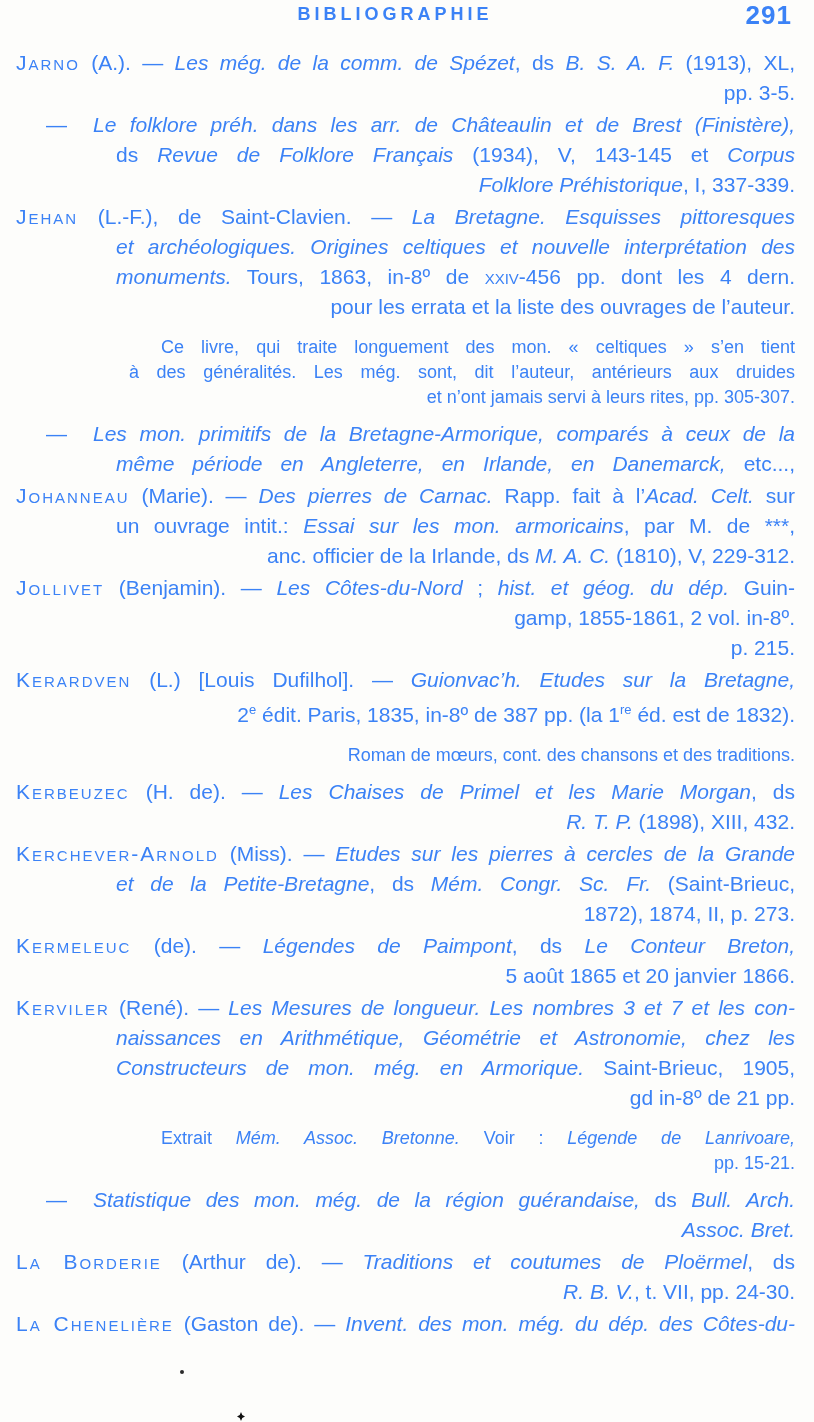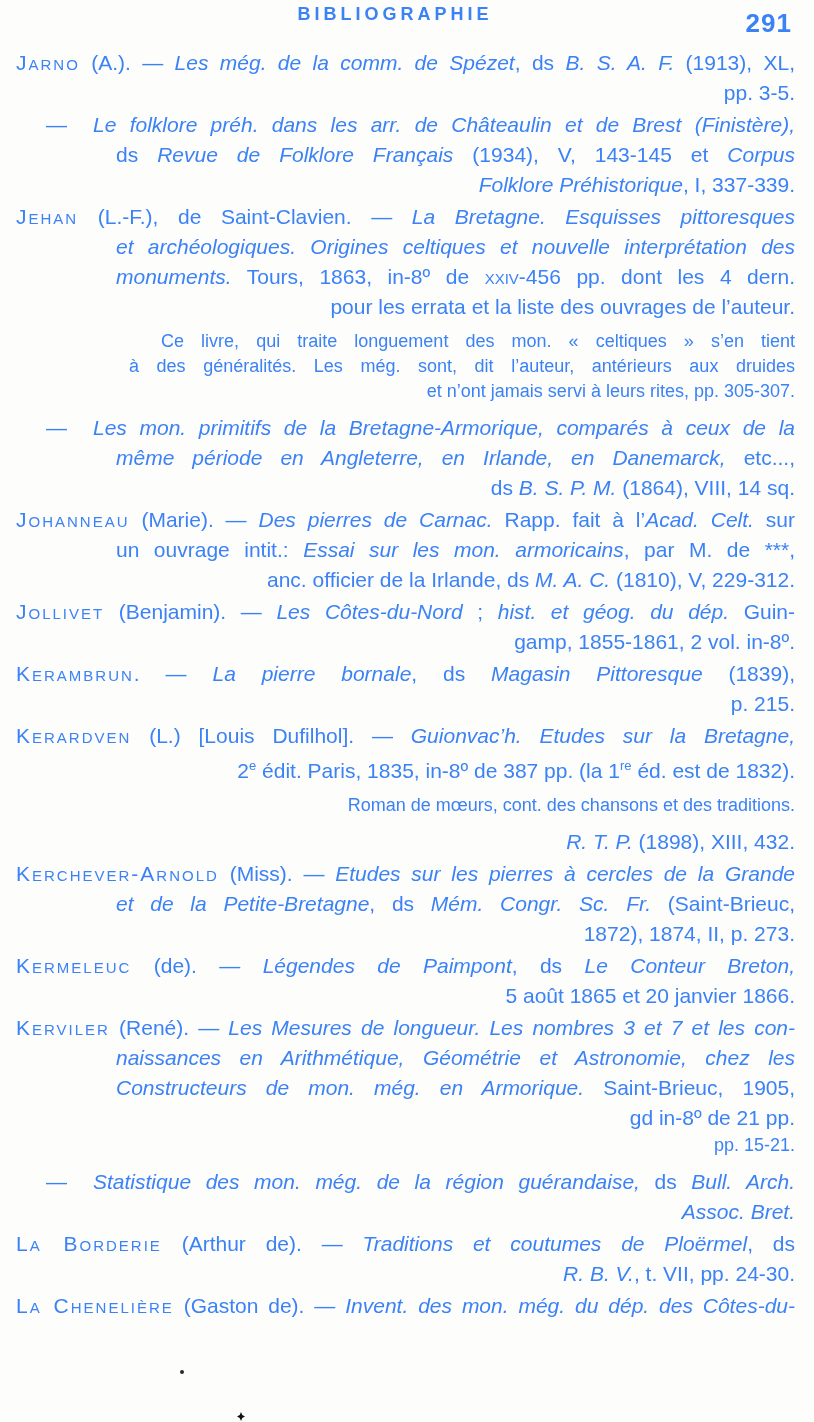--- a/index.html
+++ b/index.html
@@ -11,33 +11,33 @@
     font-family:Liberation Sans, sans-serif;
     color:#3b82f6;
   }
   .header { position:relative; height:32px; padding-top:4px; }
   .htitle {
     position:absolute; left:-24px; right:0; top:4px;
     text-align:center;
     font-size:18px; font-weight:700; letter-spacing:4px;
   }
   .pagenum {
-    position:absolute; right:22px; top:8px;
+    position:absolute; right:22px; top:0;
     font-size:26px; font-weight:700; letter-spacing:1px;
   }
   .content { margin-top:12px; padding:0 19px 0 16px; }
   .line { font-size:21px; line-height:30px;text-align:right; }
   .jl { text-align:justify; text-align-last:justify; text-justify:inter-word; }
   .a { padding-left:0; margin-top:2px; }
   .b { padding-left:100px; }
   .d { padding-left:30px; margin-top:2px; }
   .note { font-size:18px; line-height:25px; }
   .n1 { padding-left:145px; }
   .n  { padding-left:113px; }
-  .mt { margin-top:7px; }
+  .mt { margin-top:13px; }
   .mb { margin-bottom:9px; }
   .s-r { }
   .s-i { font-style:italic; }
   .s-sc { font-variant:small-caps; letter-spacing:2px; }
   .s-scs { font-variant:small-caps; }
   .s-sup { vertical-align:super; font-size:0.62em; }
   .s-dash { display:inline-block; margin-right:26px; }
   .speck1 {
     position:absolute; left:180px; top:1370px;
     width:4px; height:4px; background:#2a2a2a; border-radius:50%;
@@ -64,41 +64,41 @@
       <div class="line b"><span class="s-i">Folklore Préhistorique</span><span class="s-r">, I, 337-339.</span></div>
       <div class="line a jl"><span class="s-sc">Jehan</span><span class="s-r"> (L.-F.), de Saint-Clavien. — </span><span class="s-i">La Bretagne. Esquisses pittoresques</span></div>
       <div class="line b jl"><span class="s-i">et archéologiques. Origines celtiques et nouvelle interprétation des</span></div>
       <div class="line b jl"><span class="s-i">monuments.</span><span class="s-r"> Tours, 1863, in-8º de </span><span class="s-scs">xxiv</span><span class="s-r">-456 pp. dont les 4 dern.</span></div>
       <div class="line b"><span class="s-r">pour les errata et la liste des ouvrages de l’auteur.</span></div>
       <div class="line note n1 mt jl"><span class="s-r">Ce livre, qui traite longuement des mon. « celtiques » s’en tient</span></div>
       <div class="line note n jl"><span class="s-r">à des généralités. Les még. sont, dit l’auteur, antérieurs aux druides</span></div>
       <div class="line note n mb"><span class="s-r">et n’ont jamais servi à leurs rites, pp. 305-307.</span></div>
       <div class="line d jl"><span class="s-dash">—</span><span class="s-i">Les mon. primitifs de la Bretagne-Armorique, comparés à ceux de la</span></div>
       <div class="line b jl"><span class="s-i">même période en Angleterre, en Irlande, en Danemarck,</span><span class="s-r"> etc...,</span></div>
-      <div class="line b"><span class="s-r">ds </span><span class="s-i">B. S. P. M.</span><span class="s-r"> (1864), VIII, 14 sq.</span></div>
       <div class="line a jl"><span class="s-sc">Johanneau</span><span class="s-r"> (Marie). — </span><span class="s-i">Des pierres de Carnac.</span><span class="s-r"> Rapp. fait à l’</span><span class="s-i">Acad. Celt.</span><span class="s-r"> sur</span></div>
       <div class="line b jl"><span class="s-r">un ouvrage intit.: </span><span class="s-i">Essai sur les mon. armoricains</span><span class="s-r">, par M. de ***,</span></div>
       <div class="line b"><span class="s-r">anc. officier de la Irlande, ds </span><span class="s-i">M. A. C.</span><span class="s-r"> (1810), V, 229-312.</span></div>
       <div class="line a jl"><span class="s-sc">Jollivet</span><span class="s-r"> (Benjamin). — </span><span class="s-i">Les Côtes-du-Nord</span><span class="s-r"> ; </span><span class="s-i">hist. et géog. du dép.</span><span class="s-r"> Guin-</span></div>
       <div class="line b"><span class="s-r">gamp, 1855-1861, 2 vol. in-8º.</span></div>
-      <div class="line a jl"><span class="s-sc">Kerambrun</span><span class="s-r">. — </span><span class="s-i">La pierre bornale</span><span class="s-r">, ds </span><span class="s-i">Magasin Pittoresque</span><span class="s-r"> (1839),</span></div>
       <div class="line b"><span class="s-r">p. 215.</span></div>
       <div class="line a jl"><span class="s-sc">Kerardven</span><span class="s-r"> (L.) [Louis Dufilhol]. — </span><span class="s-i">Guionvac’h. Etudes sur la Bretagne,</span></div>
       <div class="line b"><span class="s-r">2</span><span class="s-sup">e</span><span class="s-r"> édit. Paris, 1835, in-8º de 387 pp. (la 1</span><span class="s-sup">re</span><span class="s-r"> éd. est de 1832).</span></div>
       <div class="line note n1 mt mb"><span class="s-r">Roman de mœurs, cont. des chansons et des traditions.</span></div>
+      <div class="line a jl"><span class="s-sc">Kerbeuzec</span><span class="s-r"> (H. de). — </span><span class="s-i">Les Chaises de Primel et les Marie Morgan</span><span class="s-r">, ds</span></div>
       <div class="line b"><span class="s-i">R. T. P.</span><span class="s-r"> (1898), XIII, 432.</span></div>
       <div class="line a jl"><span class="s-sc">Kerchever-Arnold</span><span class="s-r"> (Miss). — </span><span class="s-i">Etudes sur les pierres à cercles de la Grande</span></div>
       <div class="line b jl"><span class="s-i">et de la Petite-Bretagne</span><span class="s-r">, ds </span><span class="s-i">Mém. Congr. Sc. Fr.</span><span class="s-r"> (Saint-Brieuc,</span></div>
       <div class="line b"><span class="s-r">1872), 1874, II, p. 273.</span></div>
       <div class="line a jl"><span class="s-sc">Kermeleuc</span><span class="s-r"> (de). — </span><span class="s-i">Légendes de Paimpont</span><span class="s-r">, ds </span><span class="s-i">Le Conteur Breton,</span></div>
       <div class="line b"><span class="s-r">5 août 1865 et 20 janvier 1866.</span></div>
       <div class="line a jl"><span class="s-sc">Kerviler</span><span class="s-r"> (René). — </span><span class="s-i">Les Mesures de longueur. Les nombres 3 et 7 et les con-</span></div>
       <div class="line b jl"><span class="s-i">naissances en Arithmétique, Géométrie et Astronomie, chez les</span></div>
       <div class="line b jl"><span class="s-i">Constructeurs de mon. még. en Armorique.</span><span class="s-r"> Saint-Brieuc, 1905,</span></div>
       <div class="line b"><span class="s-r">gd in-8º de 21 pp.</span></div>
+      <div class="line note n1 mt jl"><span class="s-r">Extrait </span><span class="s-i">Mém. Assoc. Bretonne.</span><span class="s-r"> Voir : </span><span class="s-i">Légende de Lanrivoare,</span></div>
       <div class="line note n mb"><span class="s-r">pp. 15-21.</span></div>
       <div class="line d jl"><span class="s-dash">—</span><span class="s-i">Statistique des mon. még. de la région guérandaise,</span><span class="s-r"> ds </span><span class="s-i">Bull. Arch.</span></div>
       <div class="line b"><span class="s-i">Assoc. Bret.</span></div>
       <div class="line a jl"><span class="s-sc">La Borderie</span><span class="s-r"> (Arthur de). — </span><span class="s-i">Traditions et coutumes de Ploërmel</span><span class="s-r">, ds</span></div>
       <div class="line b"><span class="s-i">R. B. V.</span><span class="s-r">, t. VII, pp. 24-30.</span></div>
       <div class="line a jl"><span class="s-sc">La Chenelière</span><span class="s-r"> (Gaston de). — </span><span class="s-i">Invent. des mon. még. du dép. des Côtes-du-</span></div>
     </div>
   <div class="speck1"></div>
   <div class="speck2"></div>
 </div>

